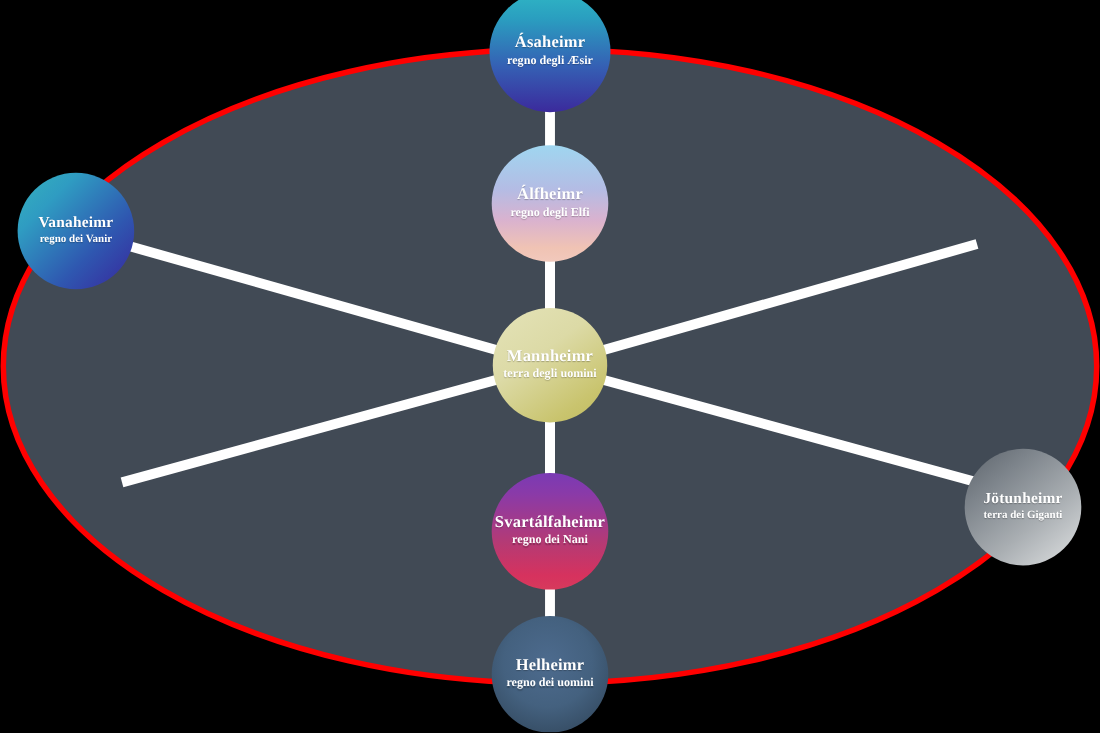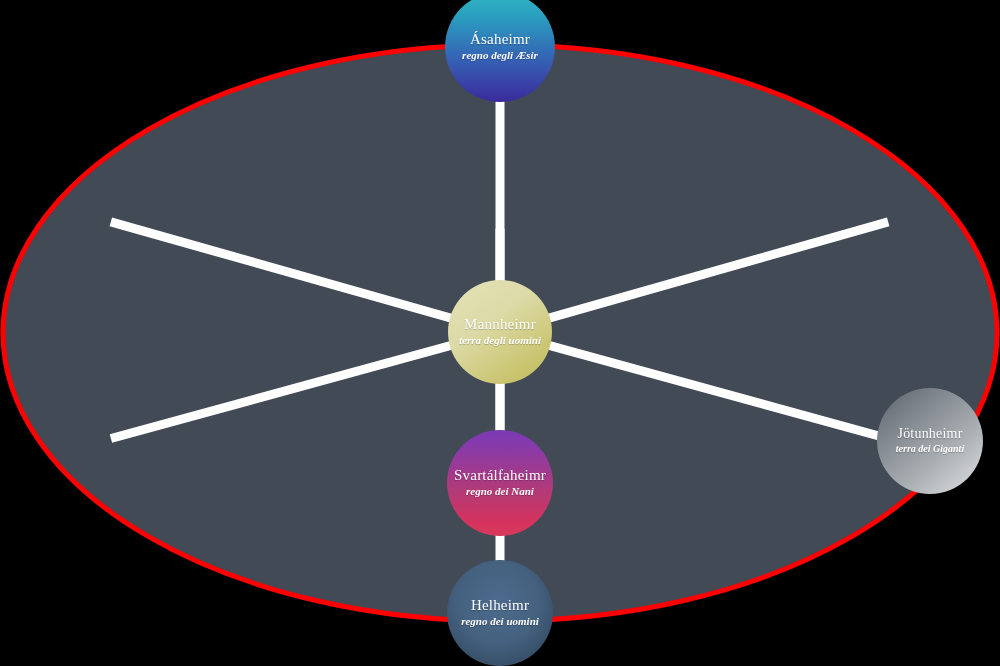--- a/index.html
+++ b/index.html
@@ -29,33 +29,32 @@
     align-items: center;
     justify-content: center;
     text-align: center;
     color: #ffffff;
     line-height: 1.05;
     box-sizing: border-box;
   }
   .node .title {
     font-family: "Liberation Serif", "DejaVu Serif", serif;
     font-size: 15px;
-    font-weight: 400;
+    font-weight: 700;
     letter-spacing: .2px;
     white-space: nowrap;
     text-shadow: 0 1px 1px rgba(0,0,0,.25);
   }
   .node .subtitle {
     font-family: "Liberation Serif", "DejaVu Serif", serif;
     font-size: 11px;
     font-weight: 700;
     margin-top: 2px;
     white-space: nowrap;
     text-shadow: 0 1px 1px rgba(0,0,0,.25);
-    font-style: italic;
   }
   .node.small .title { font-size: 14px; }
   .node.small .subtitle { font-size: 10px; }
 
   
   #node-asaheimr      { background: linear-gradient(180deg,#2fb6c4 0%,#2a9fc0 22%,#3560b4 62%,#3b2a9c 100%); }
   #node-alfheimr      { background: linear-gradient(180deg,#9fd6f0 0%,#b4bce4 38%,#d9b2cf 64%,#f0c3b4 88%,#f2c9bc 100%); }
   #node-mannheimr     { background: linear-gradient(145deg,#e4e3b8 0%,#dcdaa6 40%,#c9c46e 80%,#bfba5f 100%); }
   #node-svartalfaheimr{ background: linear-gradient(180deg,#7a3ab4 0%,#8a3aa8 18%,#b53a74 60%,#d6325e 88%,#d73a5c 100%); }
   #node-helheimr      { background: radial-gradient(circle at 48% 40%, #4d6b8e 0%, #44617f 48%, #33495f 86%, #2c3e52 100%); }
@@ -82,37 +81,45 @@
       <line x1="500" y1="332" x2="888.1902254726756" y2="221.862308121706" stroke="#ffffff" stroke-width="9"></line>
       <line x1="500" y1="332" x2="888.0894100519596" y2="438.4989543863517" stroke="#ffffff" stroke-width="9"></line>
     </g>
   </svg>
 
   <div class="node" id="node-asaheimr" style="left:445px; top:-8px; width:110px; height:110px;">
     <span class="title">Ásaheimr</span>
     <span class="subtitle">regno degli Æsir</span>
   </div>
 
+  <div class="node" id="node-alfheimr" style="left:447px; top:132px; width:106px; height:106px;">
+    <span class="title">Álfheimr</span>
+    <span class="subtitle">regno degli Elfi</span>
+  </div>
 
   <div class="node" id="node-mannheimr" style="left:448px; top:280px; width:104px; height:104px;">
     <span class="title">Mannheimr</span>
     <span class="subtitle">terra degli uomini</span>
   </div>
 
   <div class="node" id="node-svartalfaheimr" style="left:447px; top:430px; width:106px; height:106px;">
     <span class="title">Svartálfaheimr</span>
     <span class="subtitle">regno dei Nani</span>
   </div>
 
   <div class="node" id="node-helheimr" style="left:447px; top:560px; width:106px; height:106px;">
     <span class="title">Helheimr</span>
     <span class="subtitle">regno dei uomini</span>
   </div>
 
+  <div class="node small" id="node-vanaheimr" style="left:16px; top:157px; width:106px; height:106px;">
+    <span class="title">Vanaheimr</span>
+    <span class="subtitle">regno dei Vanir</span>
+  </div>
 
 
 
-  <div class="node small" id="node-jotunheimr" style="left:877px; top:388px; width:106px; height:106px;">
+  <div class="node small" id="node-jotunheimr" style="left:877px; top:408px; width:106px; height:106px;">
     <span class="title">Jötunheimr</span>
     <span class="subtitle">terra dei Giganti</span>
   </div>
 
 </div>
 
 </body></html>

